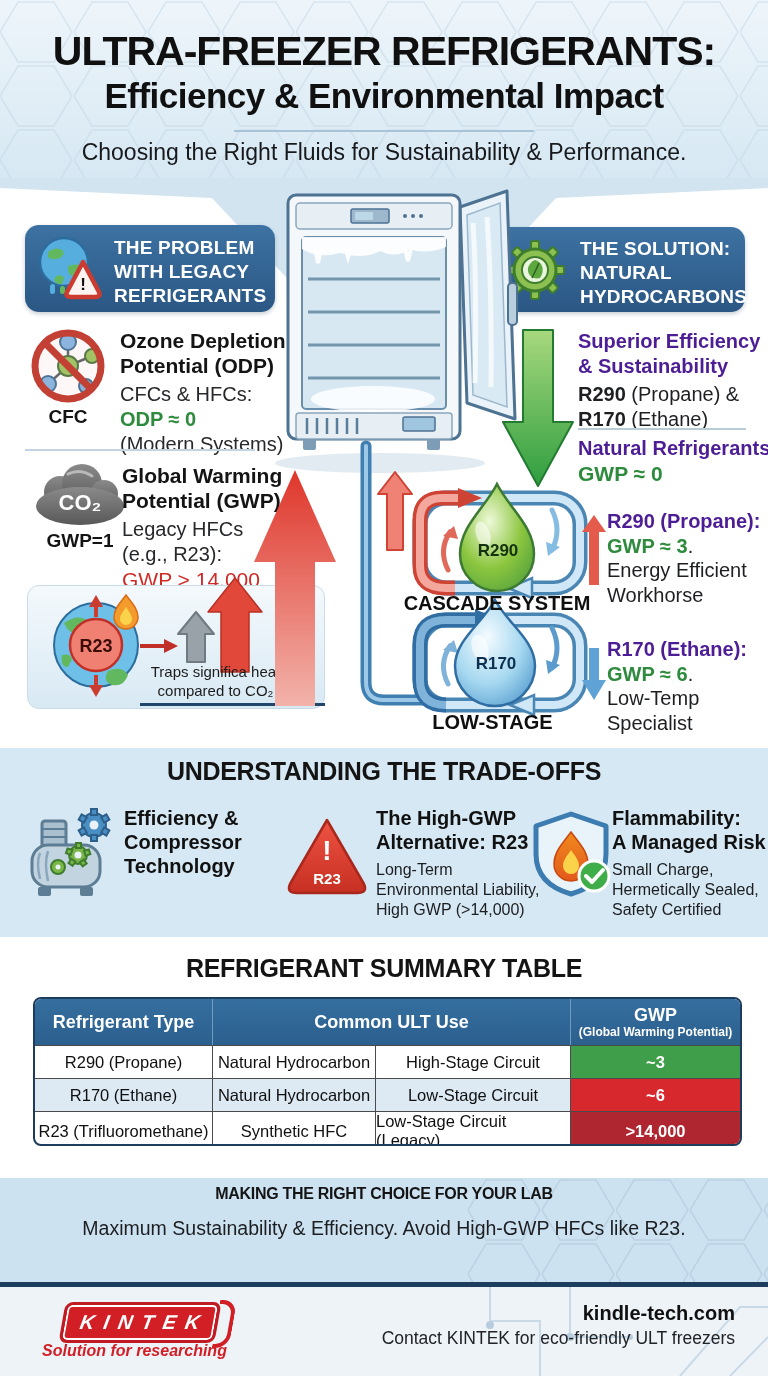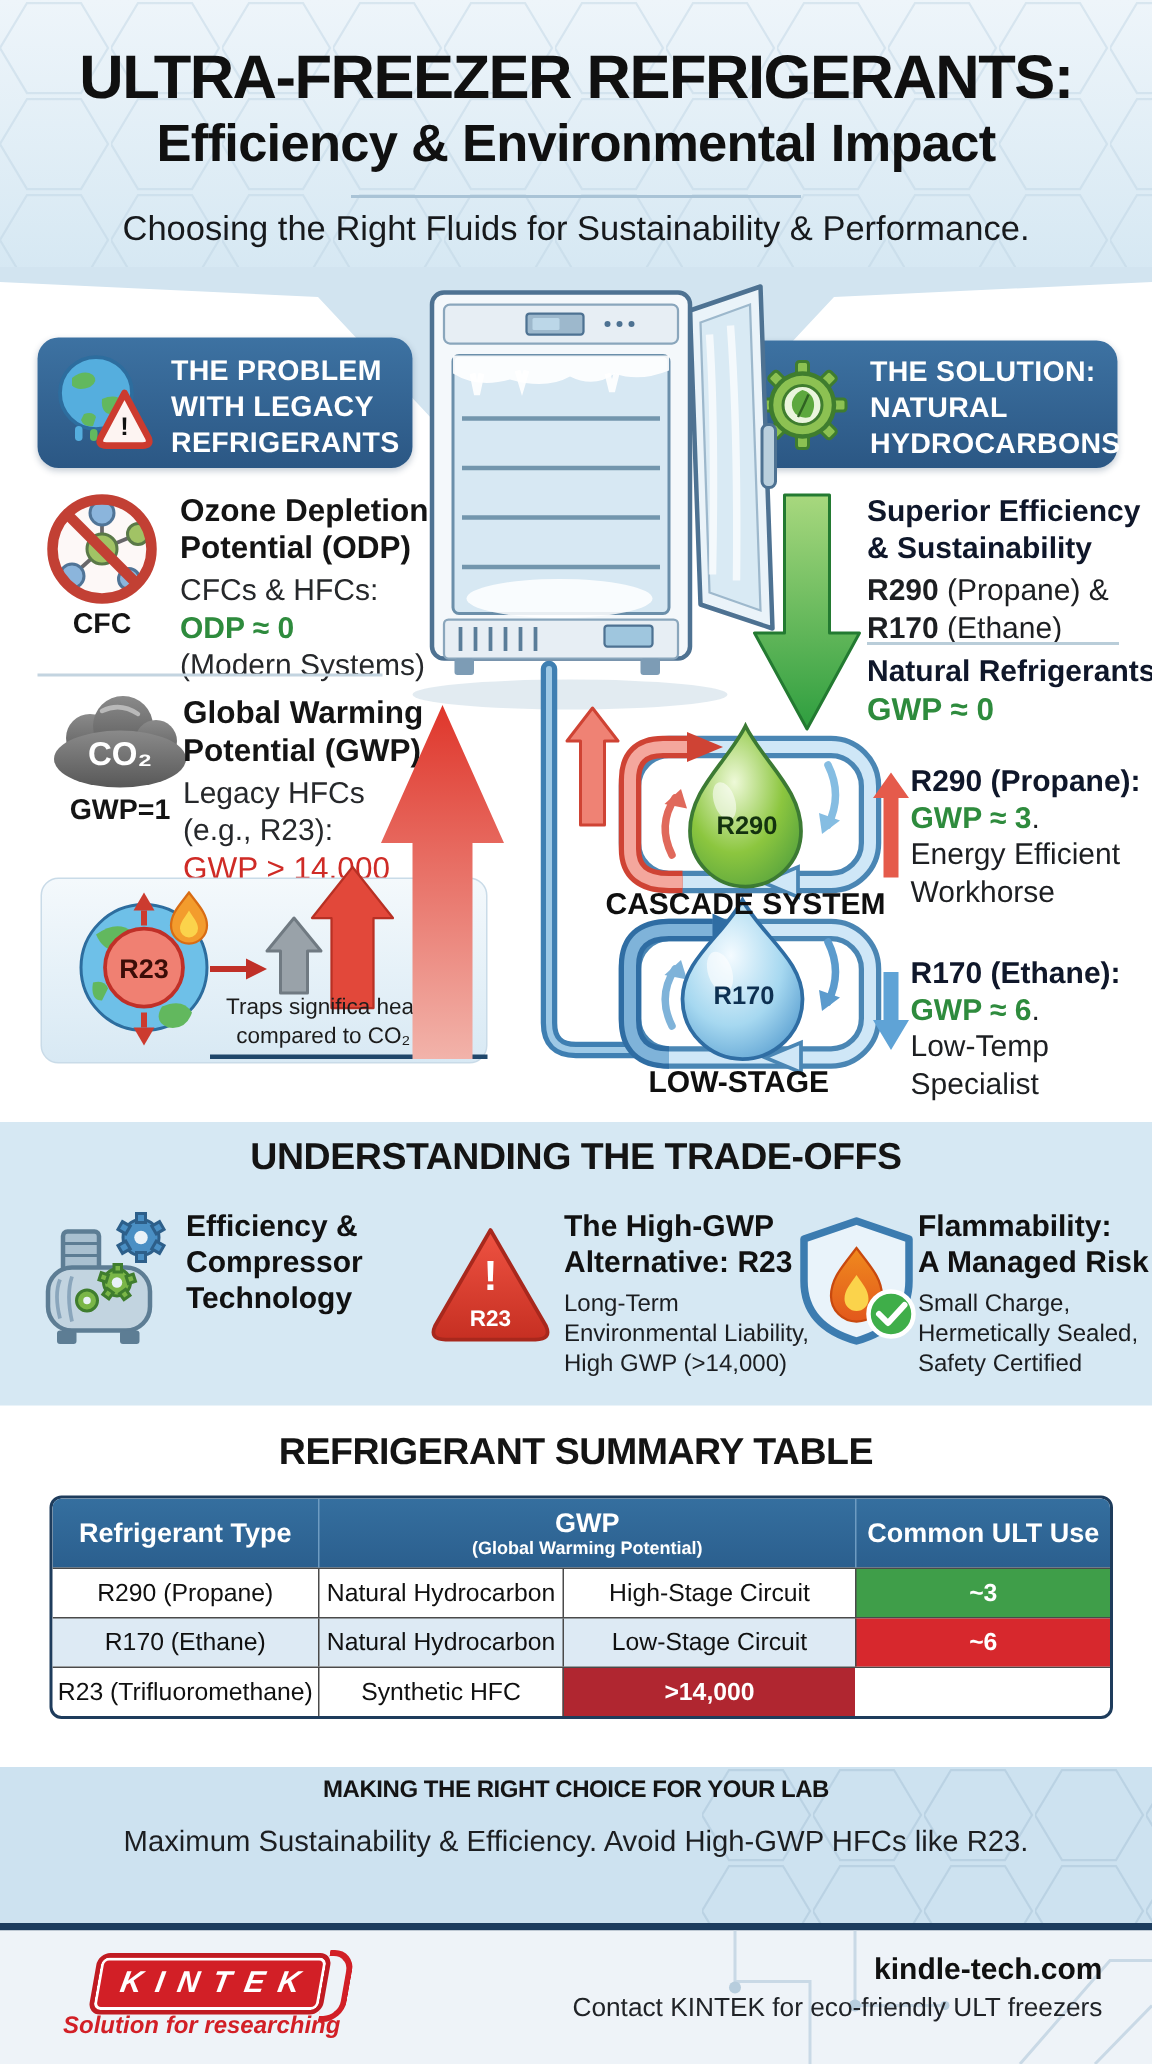--- a/index.html
+++ b/index.html
@@ -32,21 +32,21 @@
   .lbl{font-size:19px;font-weight:700;}
 
   .gwp-panel{left:27px;top:585px;width:296px;height:122px;border-radius:12px;
              background:linear-gradient(#f4f9fc,#d8e9f4);border:1px solid #c9dbe8;}
   .note{font-size:15px;line-height:19px;color:#1c1c1c;}
   .baseline{left:140px;top:703px;width:185px;height:3px;background:#20476b;}
 
   .diag-lbl{font-size:20px;font-weight:700;color:#0f0f0f;}
   .drop-lbl{font-size:17px;font-weight:700;}
 
-  .s20b{font-size:20px;font-weight:700;line-height:24.5px;color:#0f172a;}
+  .s20b{font-size:20px;font-weight:700;line-height:24.5px;color:#4c1d95;}
   .s20{font-size:20px;font-weight:400;line-height:24.5px;color:#1d1f22;}
   .sdiv{width:168px;height:2px;background:#b9cdd9;}
 
   
   .band-trade{left:0;top:748px;width:768px;height:189px;background:#d6e8f3;}
   .trade-title{left:0;top:757px;width:768px;font-size:25px;font-weight:700;letter-spacing:-0.3px;}
   .th20{font-size:20px;font-weight:700;line-height:24px;color:#111;}
   .tb16{font-size:16px;line-height:20px;color:#1b1d20;}
 
   
@@ -480,41 +480,42 @@
   <div class="abs" style="left:612px;top:860px">
     <div class="tb16 nw">Small Charge,</div>
     <div class="tb16 nw">Hermetically Sealed,</div>
     <div class="tb16 nw">Safety Certified</div>
   </div>
 
   <div class="abs tbl-title ctr nw">REFRIGERANT SUMMARY TABLE</div>
   <div class="abs tbl">
     <div class="tbl-head">
       <div class="hc">Refrigerant Type</div>
+      <div class="hc">Common ULT Use</div>
       <div class="hc">
         <span>GWP</span>
         <span class="sub">(Global Warming Potential)</span>
       </div>
-      <div class="hc">Common ULT Use</div>
     </div>
     <div class="tbl-row">
       <div class="c">R290 (Propane)</div>
       <div class="c">Natural Hydrocarbon</div>
       <div class="c">High-Stage Circuit</div>
       <div class="c gwp-cell" style="background: rgb(63, 158, 73);">~3</div>
     </div>
     <div class="tbl-row alt">
       <div class="c">R170 (Ethane)</div>
       <div class="c">Natural Hydrocarbon</div>
       <div class="c">Low-Stage Circuit</div>
       <div class="c gwp-cell" style="background: rgb(215, 40, 45);">~6</div>
     </div>
     <div class="tbl-row">
       <div class="c">R23 (Trifluoromethane)</div>
       <div class="c">Synthetic HFC</div>
+      <div class="c">Low-Stage Circuit (Legacy)</div>
       <div class="c gwp-cell" style="background: rgb(176, 38, 48);">&gt;14,000</div>
     </div>
   </div>
 
   <div class="abs band-cta">
     <svg class="abs" style="right:0;top:0" width="300" height="104">
       <defs>
         <pattern id="hexCta" width="74" height="64" patternUnits="userSpaceOnUse">
           <path d="M18,2 L54,2 L72,32 L54,62 L18,62 L0,32 Z" fill="none" stroke="#aac4d8" stroke-opacity="0.55" stroke-width="1.5"></path>
         </pattern>

